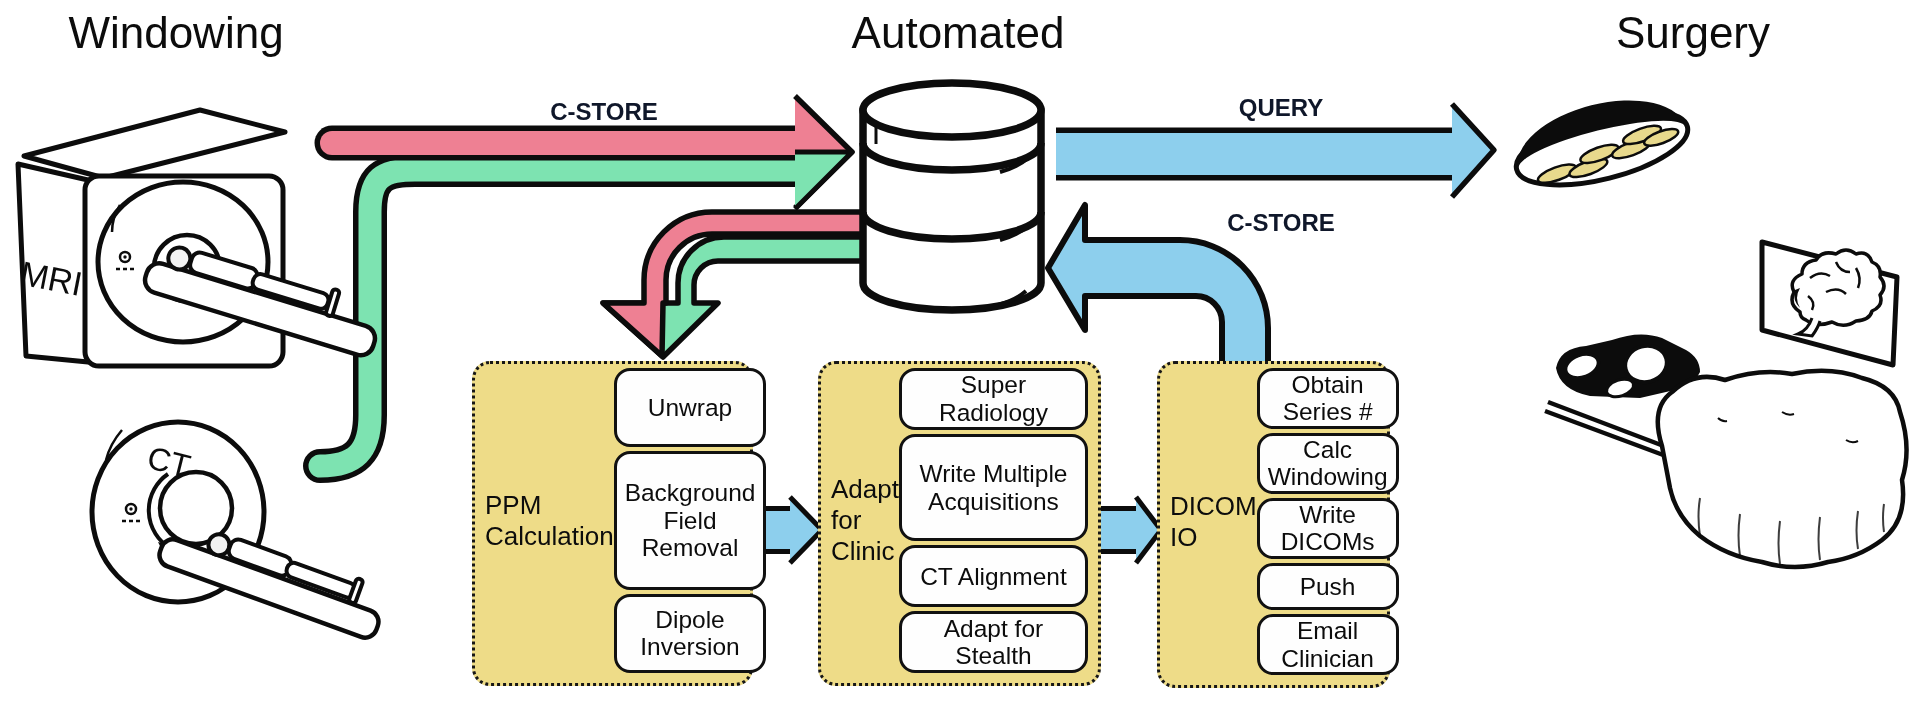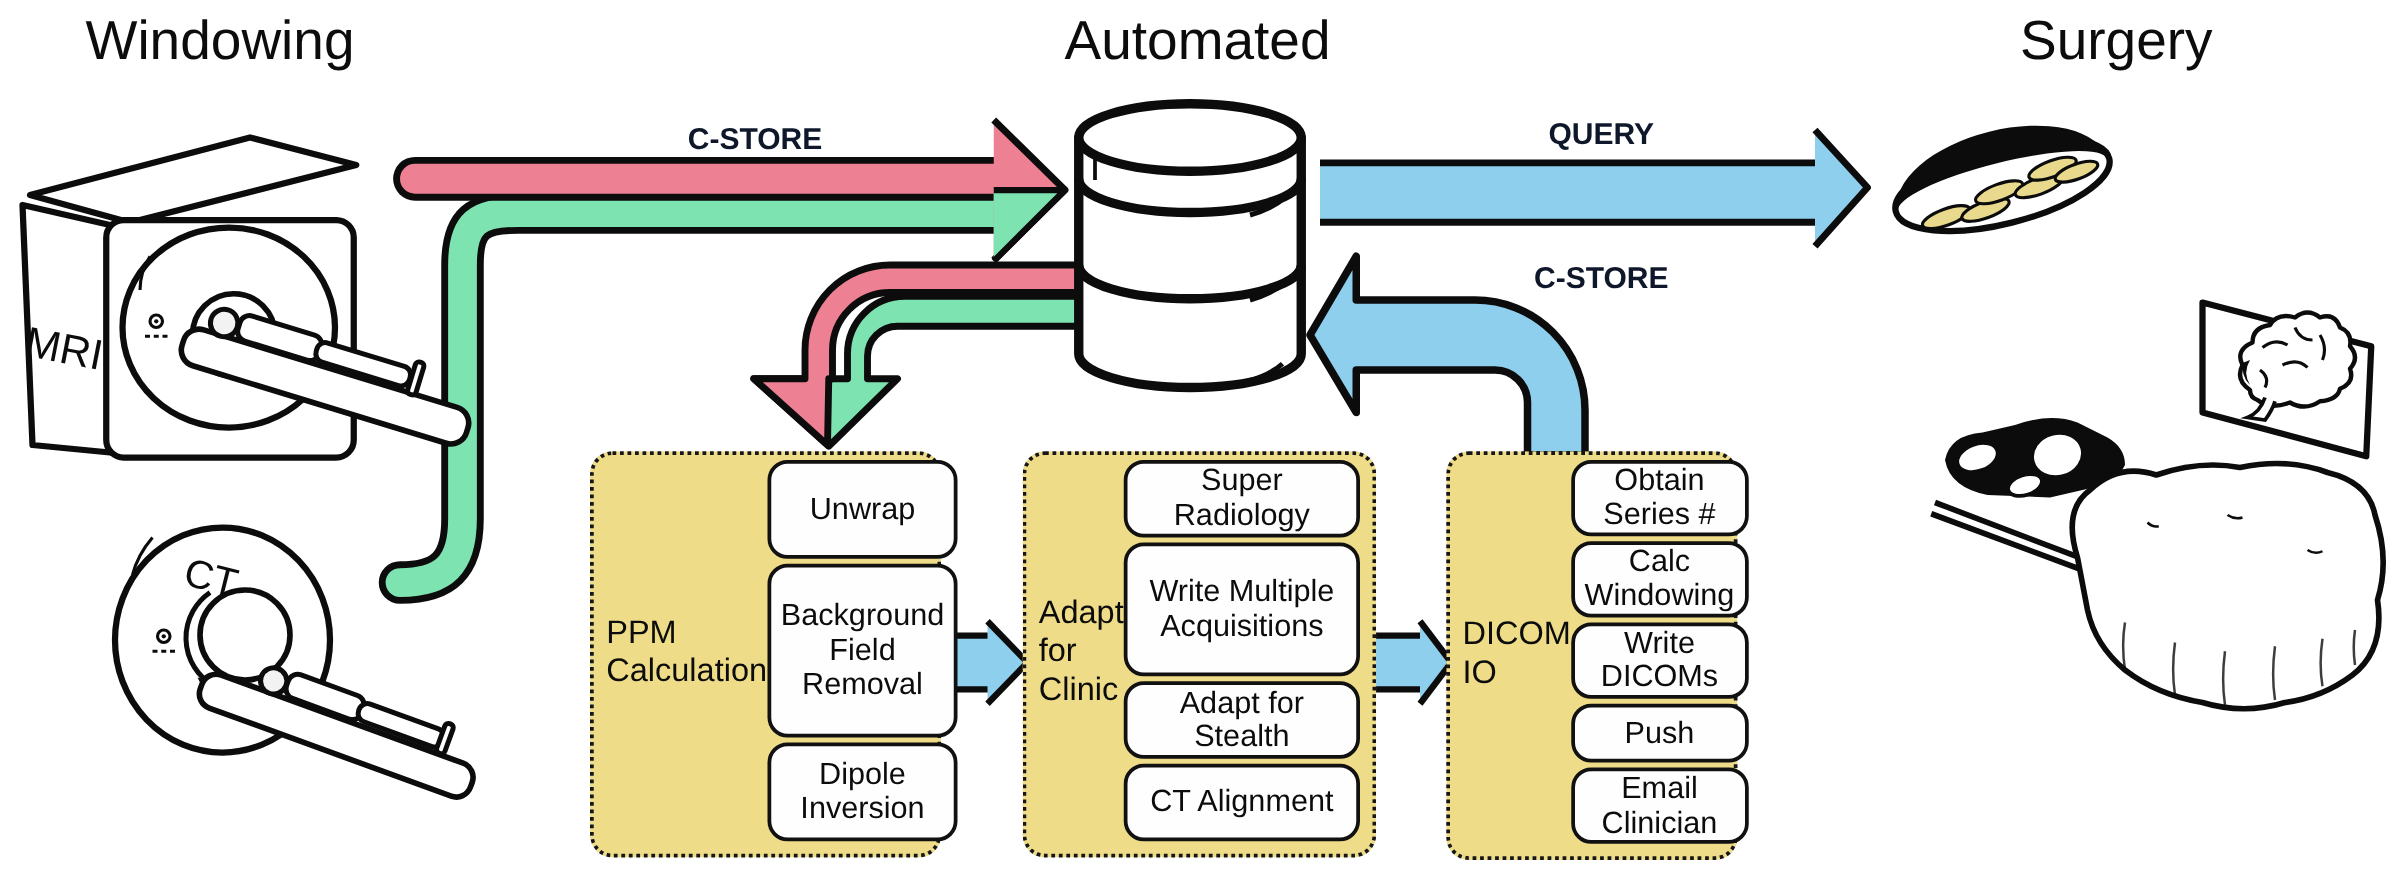--- a/index.html
+++ b/index.html
@@ -181,22 +181,22 @@
       <div class="pill tall">Background Field Removal</div>
       <div class="pill">Dipole Inversion</div>
     </div>
   </div>
 
   <div class="panel" style="left:818px;top:361px;width:283px;height:325px">
     <div class="panel-title">Adapt for Clinic</div>
     <div class="steps">
       <div class="pill">Super Radiology</div>
       <div class="pill tall">Write Multiple Acquisitions</div>
+      <div class="pill">CT Alignment</div>
       <div class="pill">Adapt for Stealth</div>
-      <div class="pill">CT Alignment</div>
     </div>
   </div>
 
   <div class="panel" style="left:1157px;top:361px;width:233px;height:327px">
     <div class="panel-title">DICOM IO</div>
     <div class="steps">
       <div class="pill">Obtain Series #</div>
       <div class="pill">Calc Windowing</div>
       <div class="pill">Write DICOMs</div>
       <div class="pill">Push</div>

